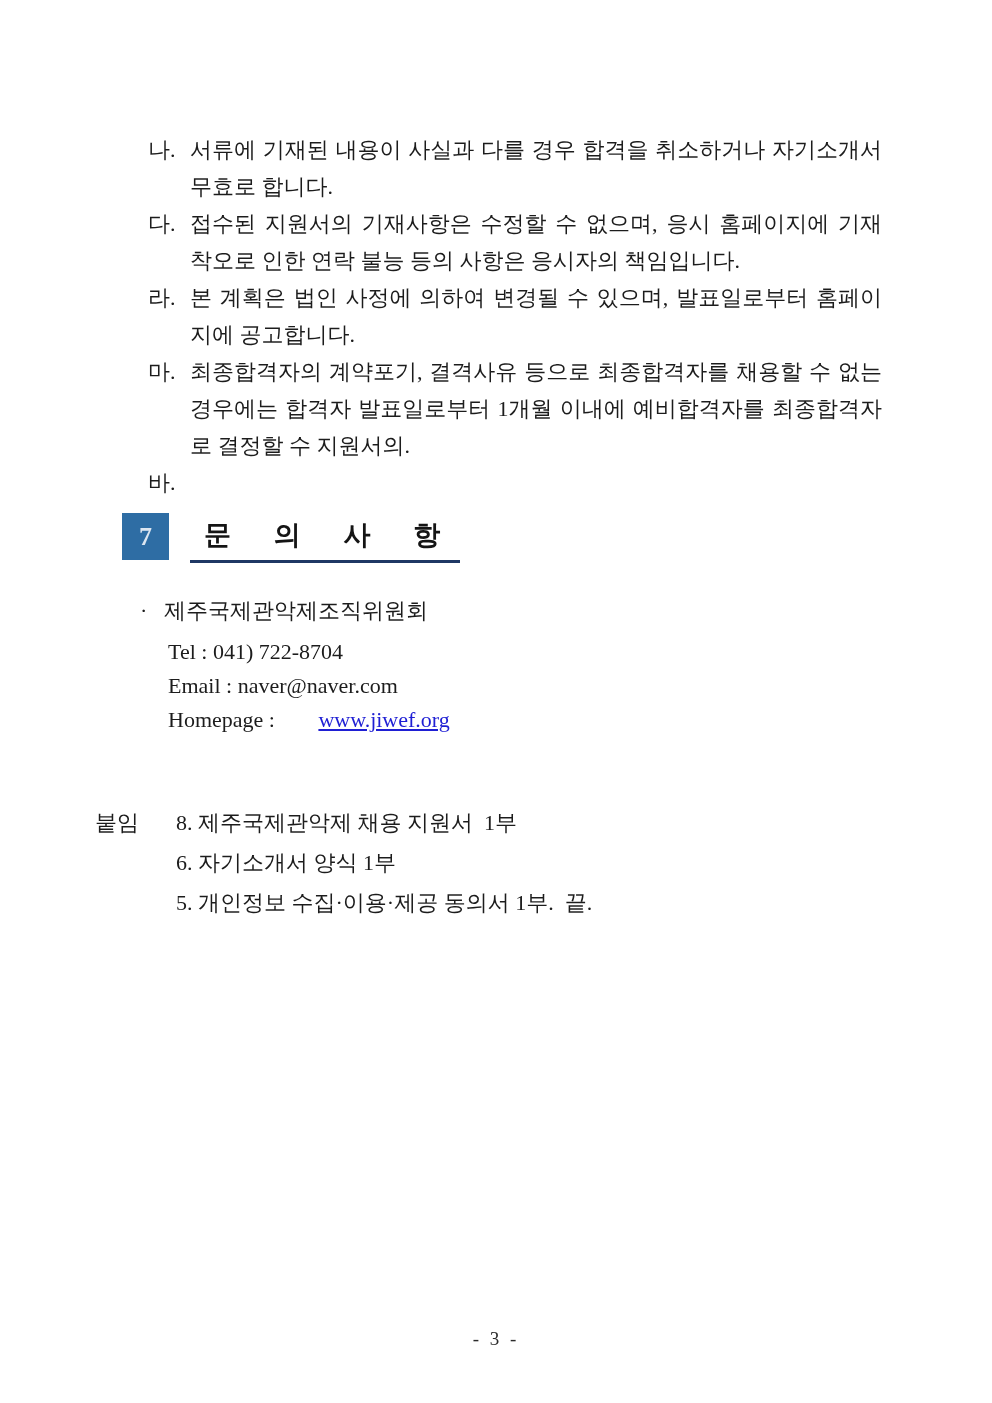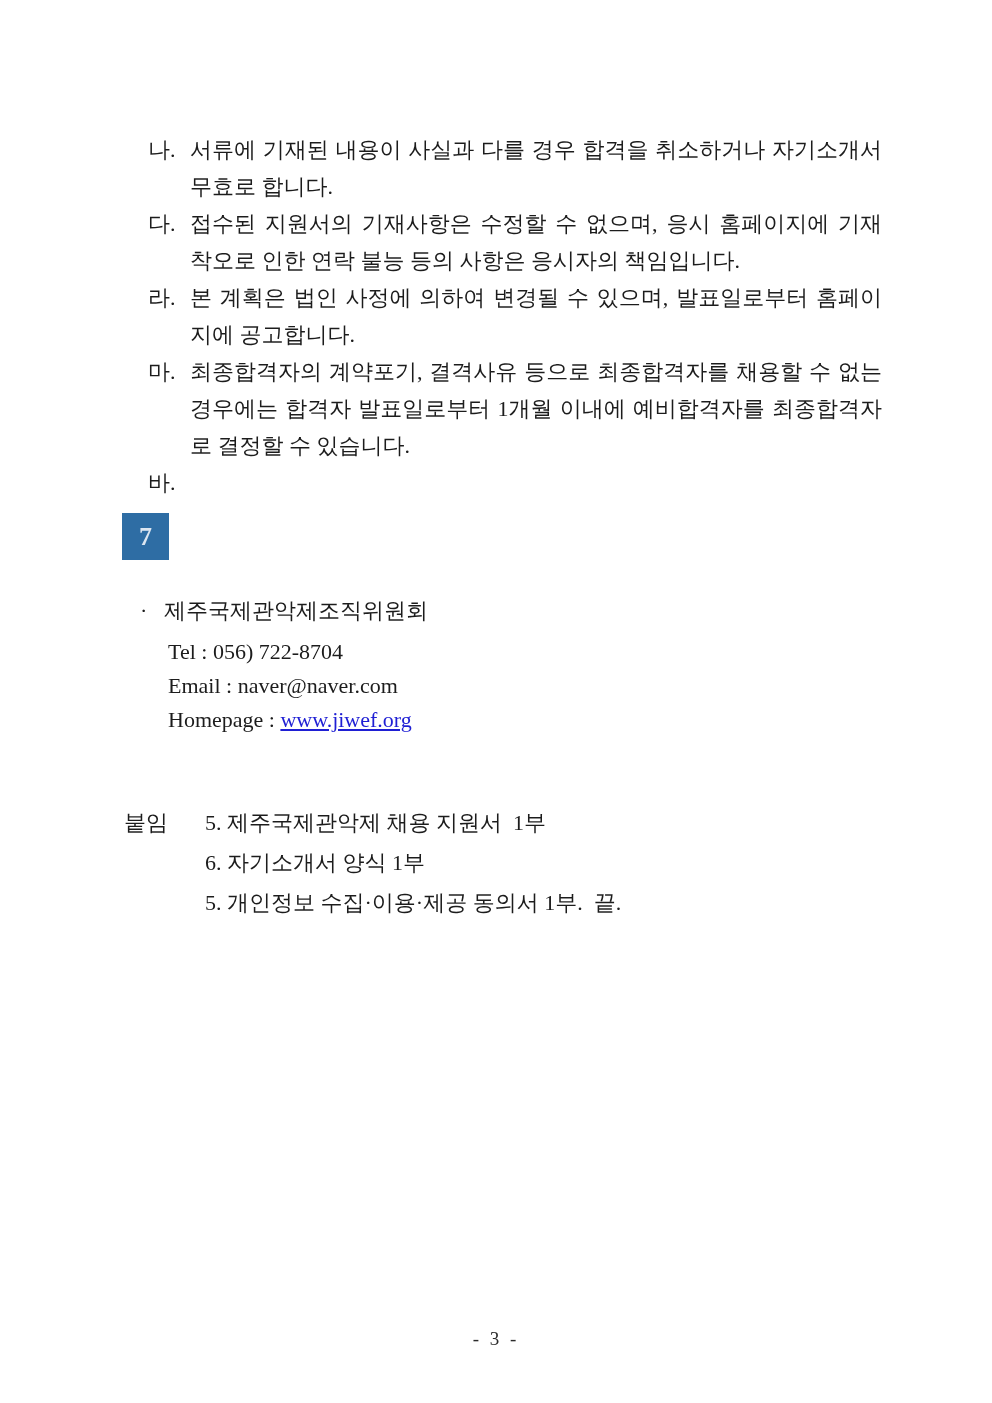--- a/index.html
+++ b/index.html
@@ -72,21 +72,21 @@
     display: flex;
     margin-bottom: 7px;
   }
   .contact-bullet { flex: 0 0 24px; }
   .contact-line { padding-left: 28px; }
   .homepage-link { text-decoration: underline; cursor: pointer; }
 
   
   .attachments {
     position: absolute;
-    left: 124px;
+    left: 95px;
     top: 803px;
     font-size: 22px;
     line-height: 40px;
     display: flex;
   }
   .attach-label { flex: 0 0 81px; }
   .attach-item { white-space: pre-wrap; }
 
   
   .footer {
@@ -111,46 +111,47 @@
   <div class="note-item">
     <span class="note-label">다.</span>
     <span class="note-text">접수된 지원서의 기재사항은 수정할 수 없으며, 응시 홈페이지에 기재 착오로 인한 연락 불능 등의 사항은 응시자의 책임입니다.</span>
   </div>
   <div class="note-item">
     <span class="note-label">라.</span>
     <span class="note-text">본 계획은 법인 사정에 의하여 변경될 수 있으며, 발표일로부터 홈페이지에 공고합니다.</span>
   </div>
   <div class="note-item">
     <span class="note-label">마.</span>
-    <span class="note-text">최종합격자의 계약포기, 결격사유 등으로 최종합격자를 채용할 수 없는 경우에는 합격자 발표일로부터 1개월 이내에 예비합격자를 최종합격자로 결정할 수 있습니다.</span>
+    <span class="note-text">최종합격자의 계약포기, 결격사유 등으로 최종합격자를 채용할 수 없는 경우에는 합격자 발표일로부터 1개월 이내에 예비합격자를 최종합격자로 결정할 수 지원서의.</span>
   </div>
   <div class="note-item">
     <span class="note-label">바.</span>
     <span class="note-text"></span>
   </div>
 </div>
 
 <div class="section-header">
   <span class="section-badge" style="background: rgb(46, 109, 164); color: rgb(220, 230, 241);">7</span>
+  <span class="section-title" style="border-bottom-color: rgb(31, 56, 100); color: rgb(20, 20, 20);">문 의 사 항</span>
 </div>
 
 <div class="contact">
   <div class="contact-org-line">
     <span class="contact-bullet">·</span>
     <span>제주국제관악제조직위원회</span>
   </div>
-  <div class="contact-line">Tel : 056) 722-8704</div>
+  <div class="contact-line">Tel : 041) 722-8704</div>
   <div class="contact-line">Email : naver@naver.com</div>
   <div class="contact-line">
-    <span>Homepage : </span><a class="homepage-link" href="#" style="color: rgb(31, 31, 212);">www.jiwef.org</a>
+    <span>Homepage : </span><a class="homepage-link" href="#" style="color: rgb(31, 31, 212); margin-left: 38px;">www.jiwef.org</a>
   </div>
 </div>
 
 <div class="attachments">
   <span class="attach-label">붙임</span>
   <div>
-    <div class="attach-item">5. 제주국제관악제 채용 지원서  1부</div>
+    <div class="attach-item">8. 제주국제관악제 채용 지원서  1부</div>
     <div class="attach-item">6. 자기소개서 양식 1부</div>
     <div class="attach-item">5. 개인정보 수집·이용·제공 동의서 1부.  끝.</div>
   </div>
 </div>
 
 <div class="footer">- 3 -</div>
 
 </body></html>

